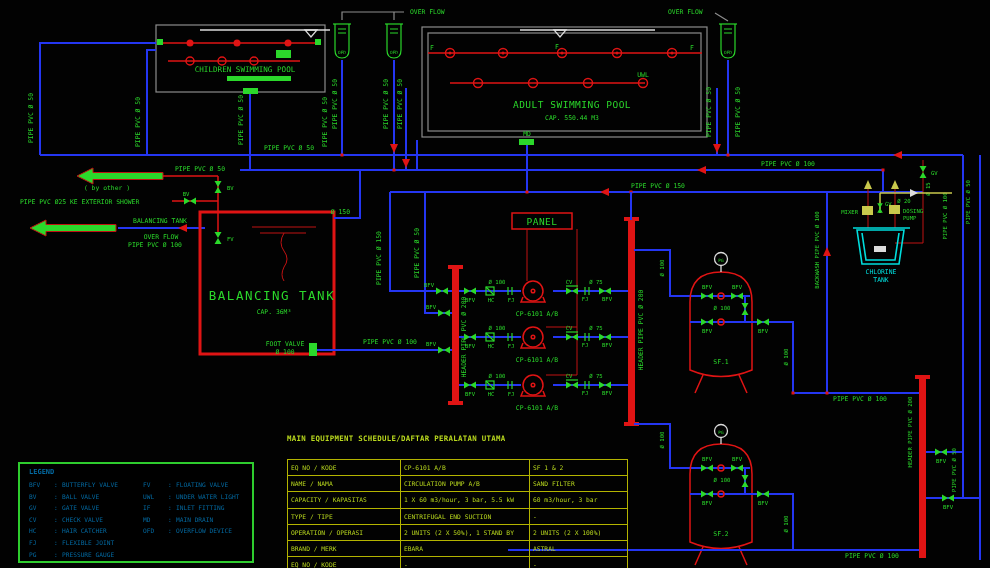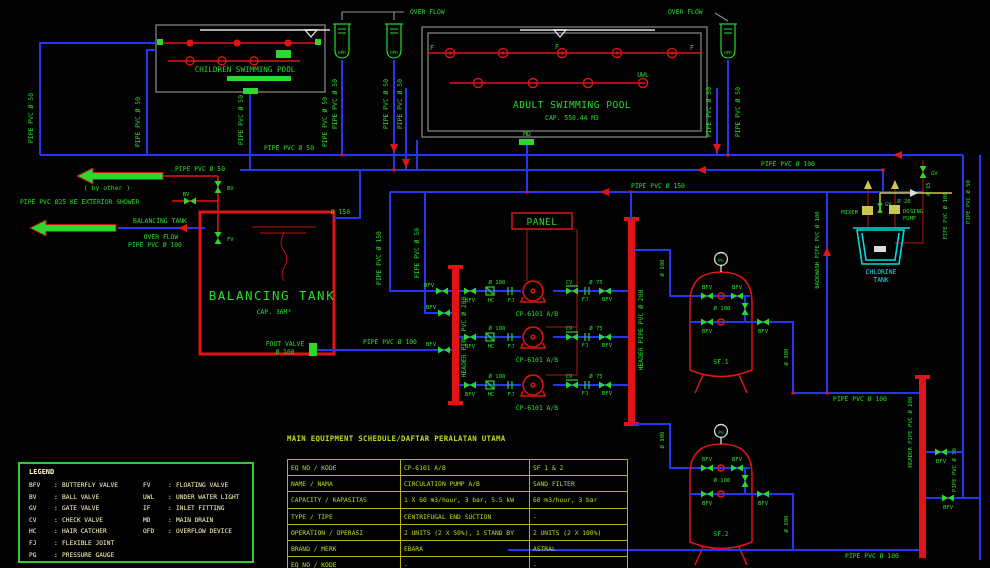--- a/index.html
+++ b/index.html
@@ -15,21 +15,21 @@
   .pR1{stroke:#c01212;stroke-width:1;fill:none}
   .pR3{stroke:#e01414;stroke-width:3;fill:none}
   .pG{stroke:#2bd82b;stroke-width:1.2;fill:none}
   .pW{stroke:#dcdcdc;stroke-width:1.3;fill:none}
   .pGy{stroke:#8d8d8d;stroke-width:1.2;fill:none}
   .pC{stroke:#00dede;stroke-width:1.6;fill:none}
   .pY{stroke:#c9c94c;stroke-width:1.5;fill:none}
   .fG{fill:#2bd82b}.fR{fill:#e01414}.fY{fill:#c9c94c}.fW{fill:#dcdcdc}
   
   .legend{position:absolute;left:18px;top:462px;width:236px;height:101px;border:2px solid #2ecc2e;
-          background:#000;box-sizing:border-box;padding:4px 0 0 9px;color:#fef9c3;}
+          background:#000;box-sizing:border-box;padding:4px 0 0 9px;color:#0369a1;}
   .legend .title{font-size:7px;font-weight:bold;margin-bottom:3px;}
   .lcols{display:flex}
   .lcol1{width:114px}.lcol2{width:106px}
   .lrow{display:flex;font-size:6.2px;line-height:11.6px;white-space:nowrap}
   .lrow .k{width:25px}.lrow .c{width:8px}
   
   .sched{position:absolute;left:287px;top:434px;width:340px;color:#b9d81e;}
   .sched .title{font-size:7.4px;font-weight:bold;margin-bottom:16px;letter-spacing:.3px;}
   .sched table{border-collapse:collapse;width:100%;table-layout:fixed;}
   .sched td{border:1px solid #b4b400;font-size:6.3px;padding:1px 3px;height:13.2px;

